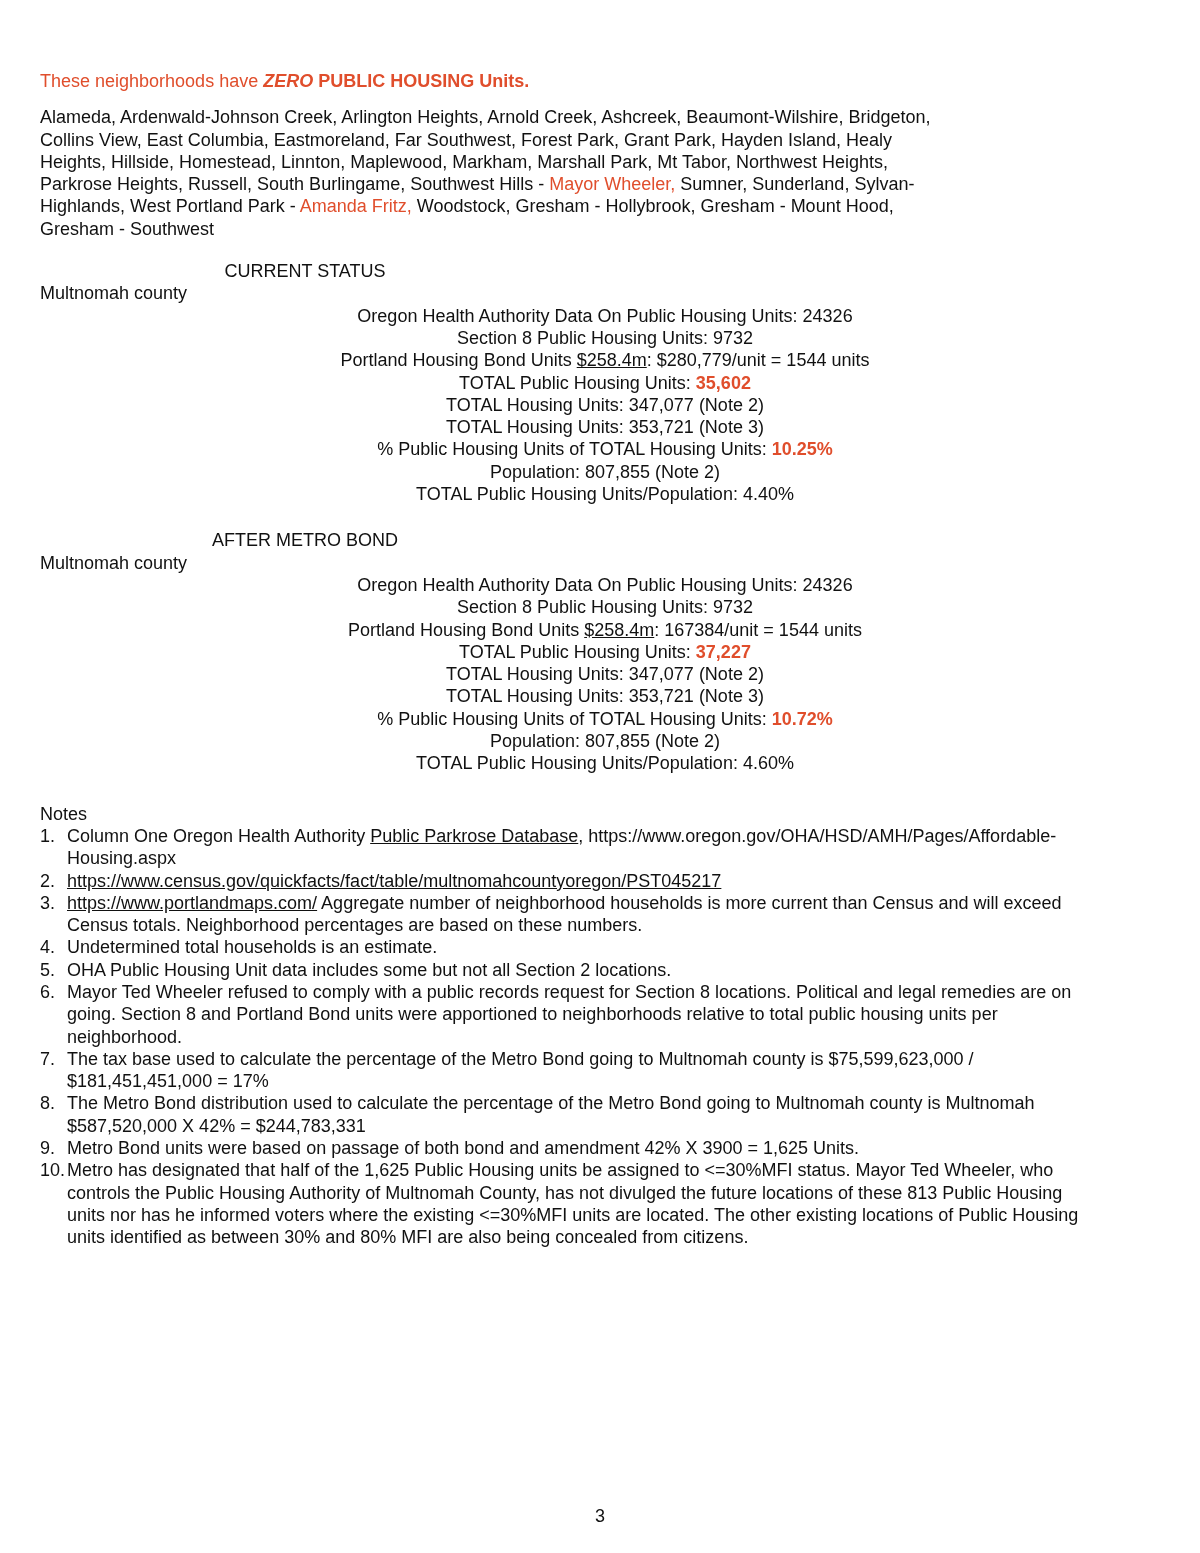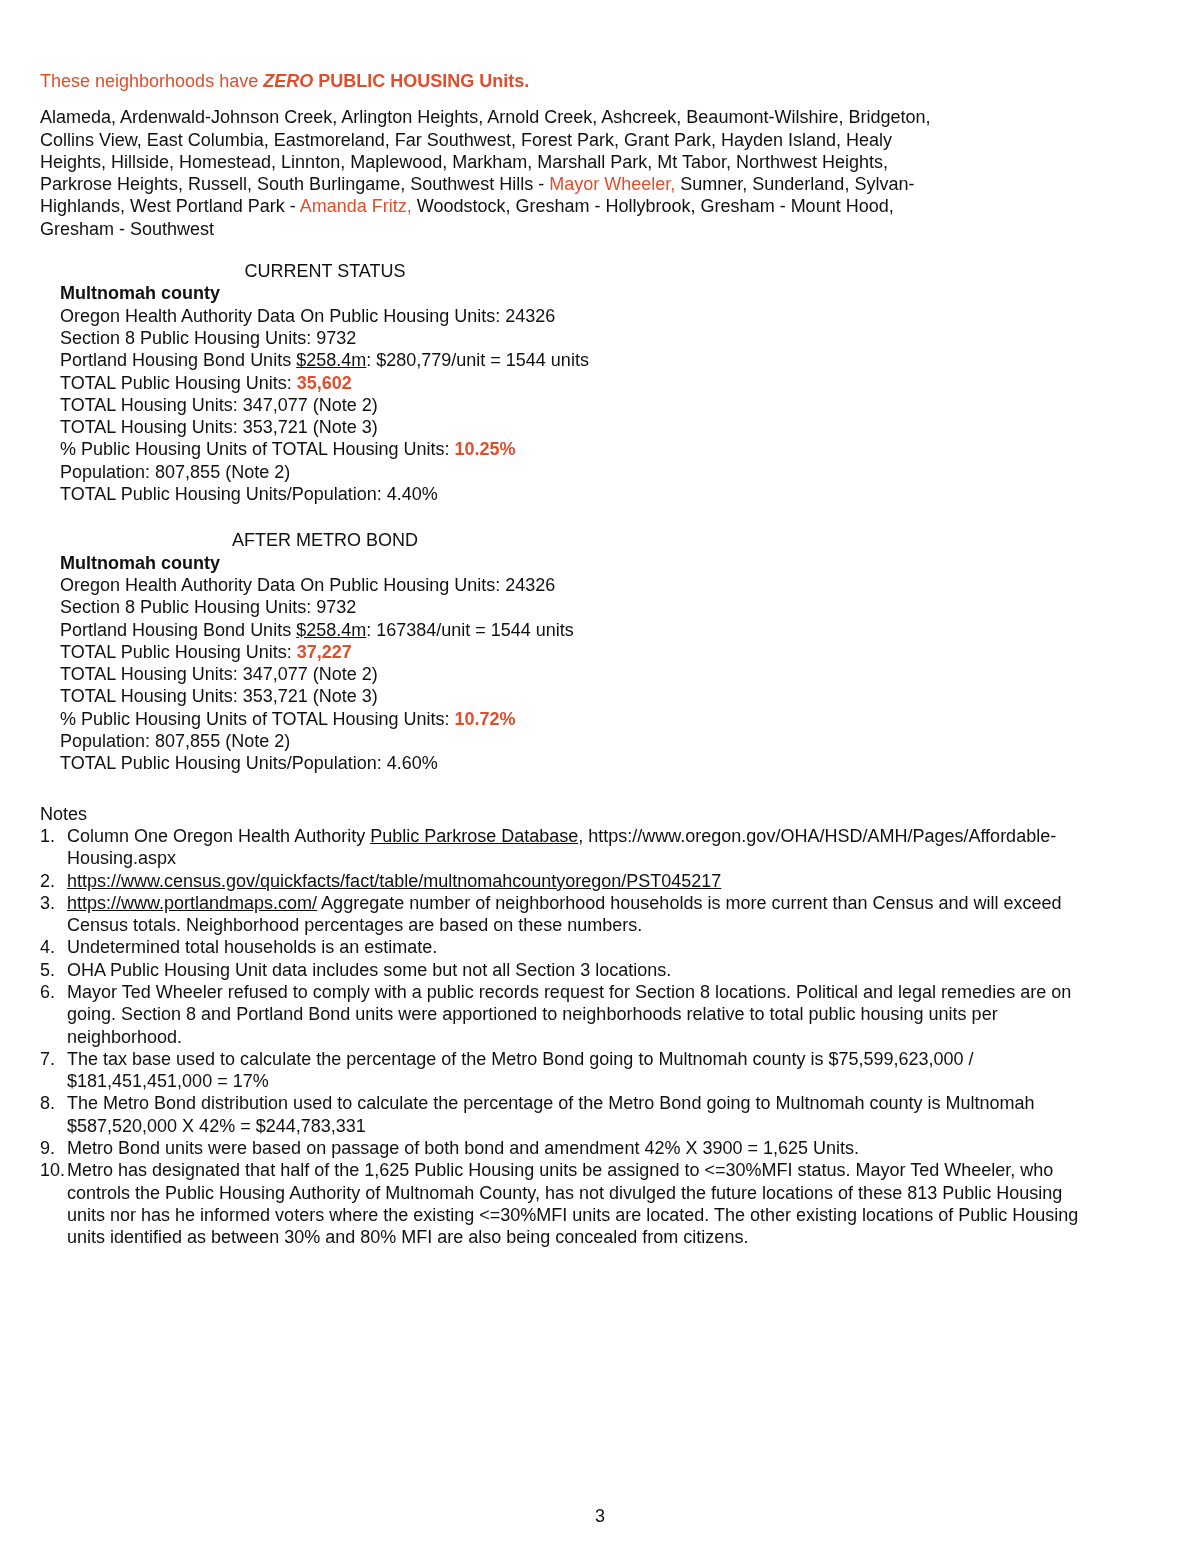--- a/index.html
+++ b/index.html
@@ -13,25 +13,25 @@
     font-size: 18px;
     line-height: 22.3px;
     position: relative;
     overflow: hidden;
   }
   .page { padding: 70px 30px 0 40px; width: 1200px; }
 
   .zero-heading { color: var(--accent); margin: 0; white-space: pre-wrap; }
   .neighborhoods { margin: 14px 0 0 0; white-space: pre-wrap; width: 1110px; }
 
-  .section { margin-top: 20px; margin-left: 20px; }
+  .section { margin-top: 20px; }
   .section + .section { margin-top: 24px; }
   .section-title { width: 530px; text-align: center; }
-  .section-subtitle { font-weight: bold; }
-  .stat-line { white-space: pre-wrap; }
+  .section-subtitle { font-weight: normal; }
+  .stat-line { white-space: pre-wrap; text-align: center; }
 
   .notes { margin-top: 28px; }
   .notes-heading { margin: 0; }
   .note-row { display: flex; align-items: flex-start; }
   .note-num { flex: none; width: 27px; }
   .note-text { white-space: pre-wrap; width: 1090px; }
 
   .accent { color: var(--accent); }
   .b { font-weight: bold; }
   .i { font-style: italic; }
@@ -98,21 +98,21 @@
           <span class="note-num">3.</span>
           <div class="note-text"><span class="u ">https://www.portlandmaps.com/</span><span class=""> Aggregate number of neighborhood households is more current than Census and will exceed
 Census totals. Neighborhood percentages are based on these numbers.</span></div>
         </div>
         <div class="note-row">
           <span class="note-num">4.</span>
           <div class="note-text"><span class="">Undetermined total households is an estimate.</span></div>
         </div>
         <div class="note-row">
           <span class="note-num">5.</span>
-          <div class="note-text"><span class="">OHA Public Housing Unit data includes some but not all Section 3 locations.</span></div>
+          <div class="note-text"><span class="">OHA Public Housing Unit data includes some but not all Section 2 locations.</span></div>
         </div>
         <div class="note-row">
           <span class="note-num">6.</span>
           <div class="note-text"><span class="">Mayor Ted Wheeler refused to comply with a public records request for Section 8 locations. Political and legal remedies are on
 going. Section 8 and Portland Bond units were apportioned to neighborhoods relative to total public housing units per
 neighborhood.</span></div>
         </div>
         <div class="note-row">
           <span class="note-num">7.</span>
           <div class="note-text"><span class="">The tax base used to calculate the percentage of the Metro Bond going to Multnomah county is $75,599,623,000 /

